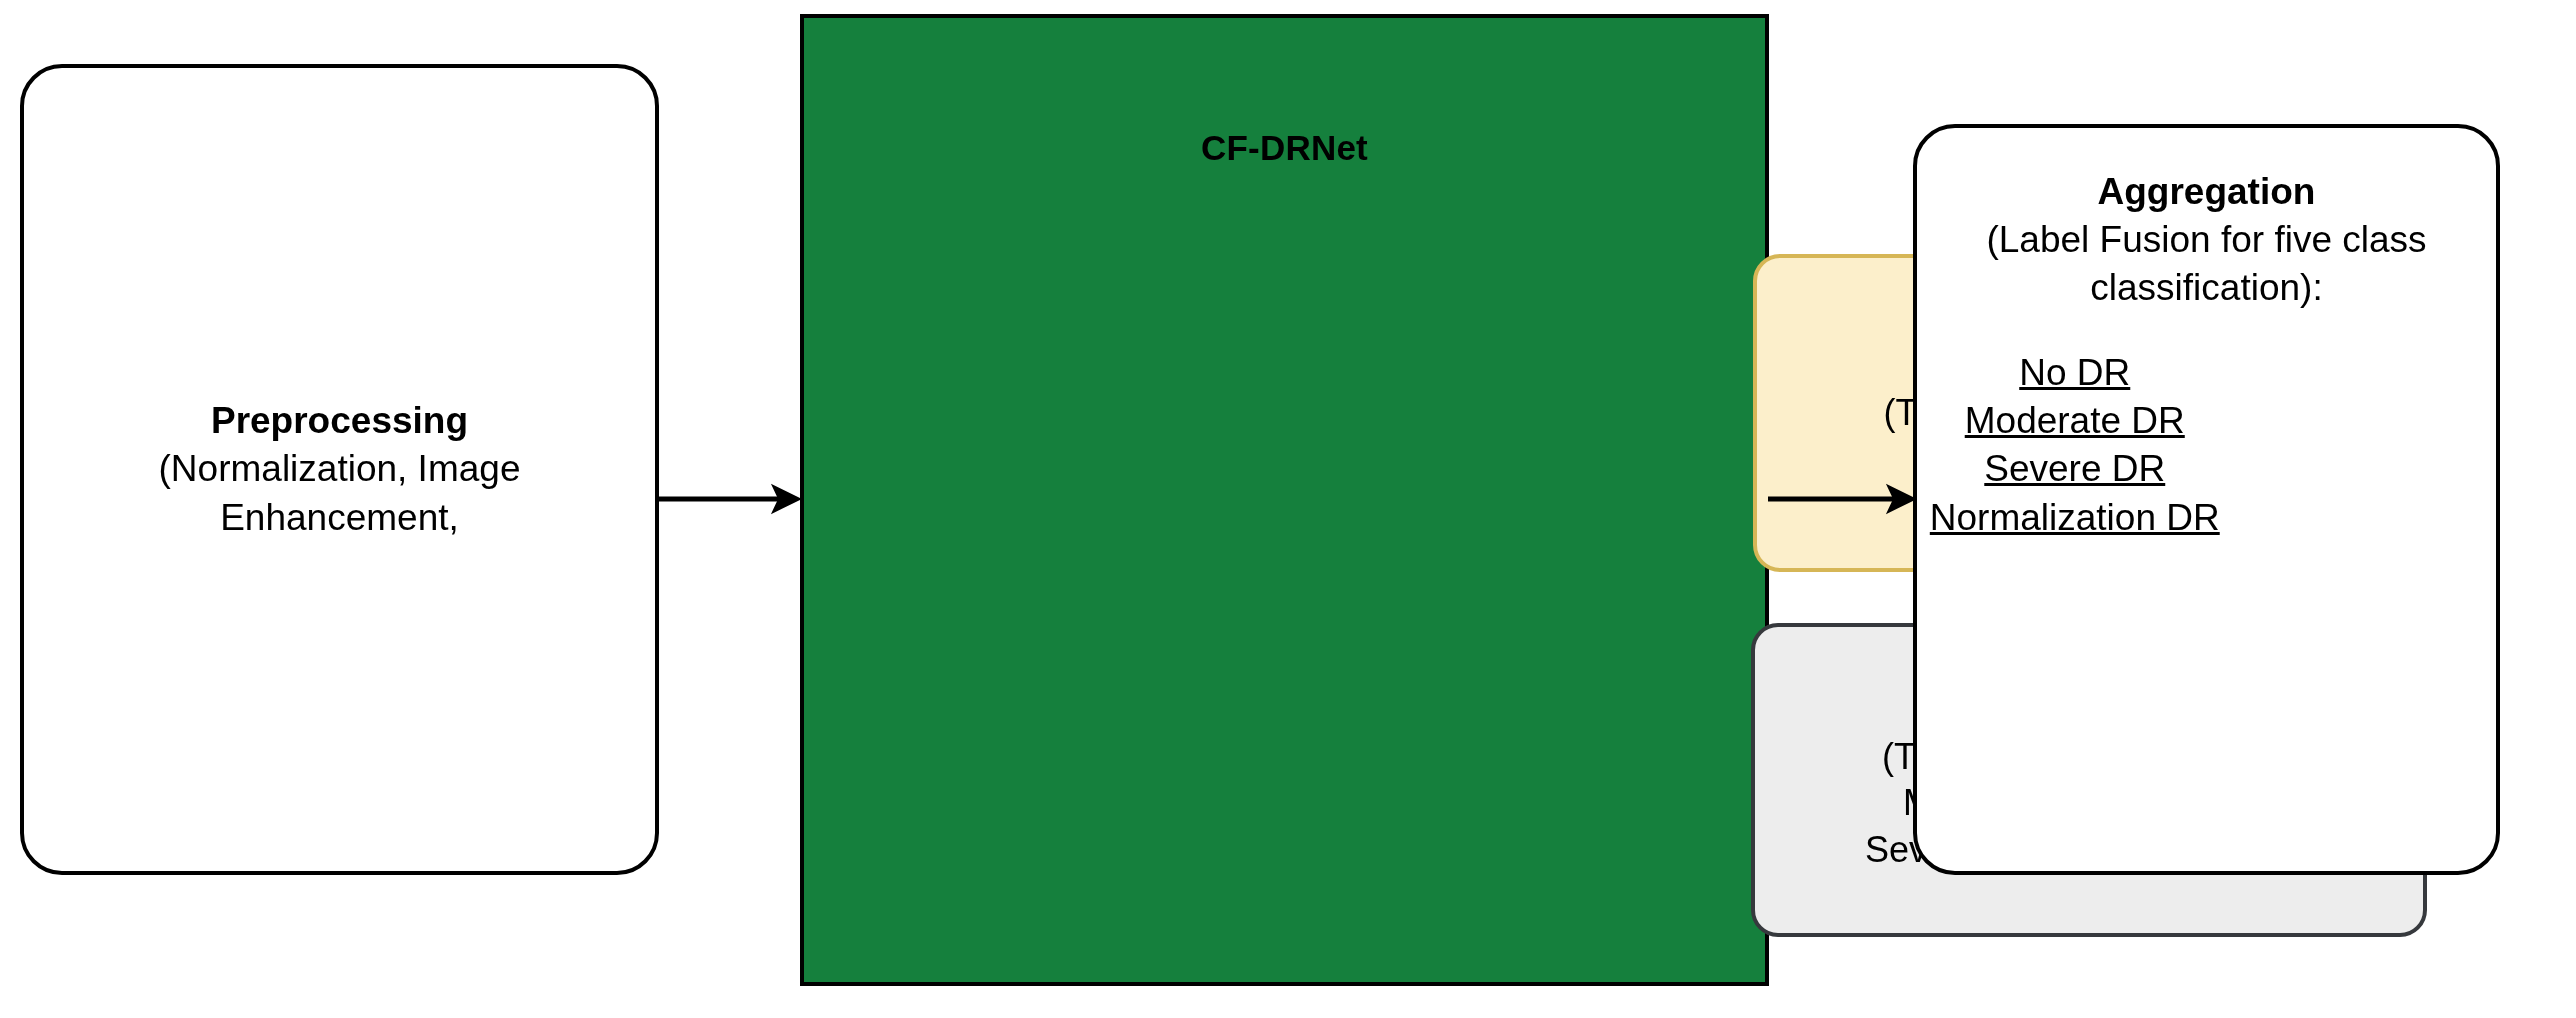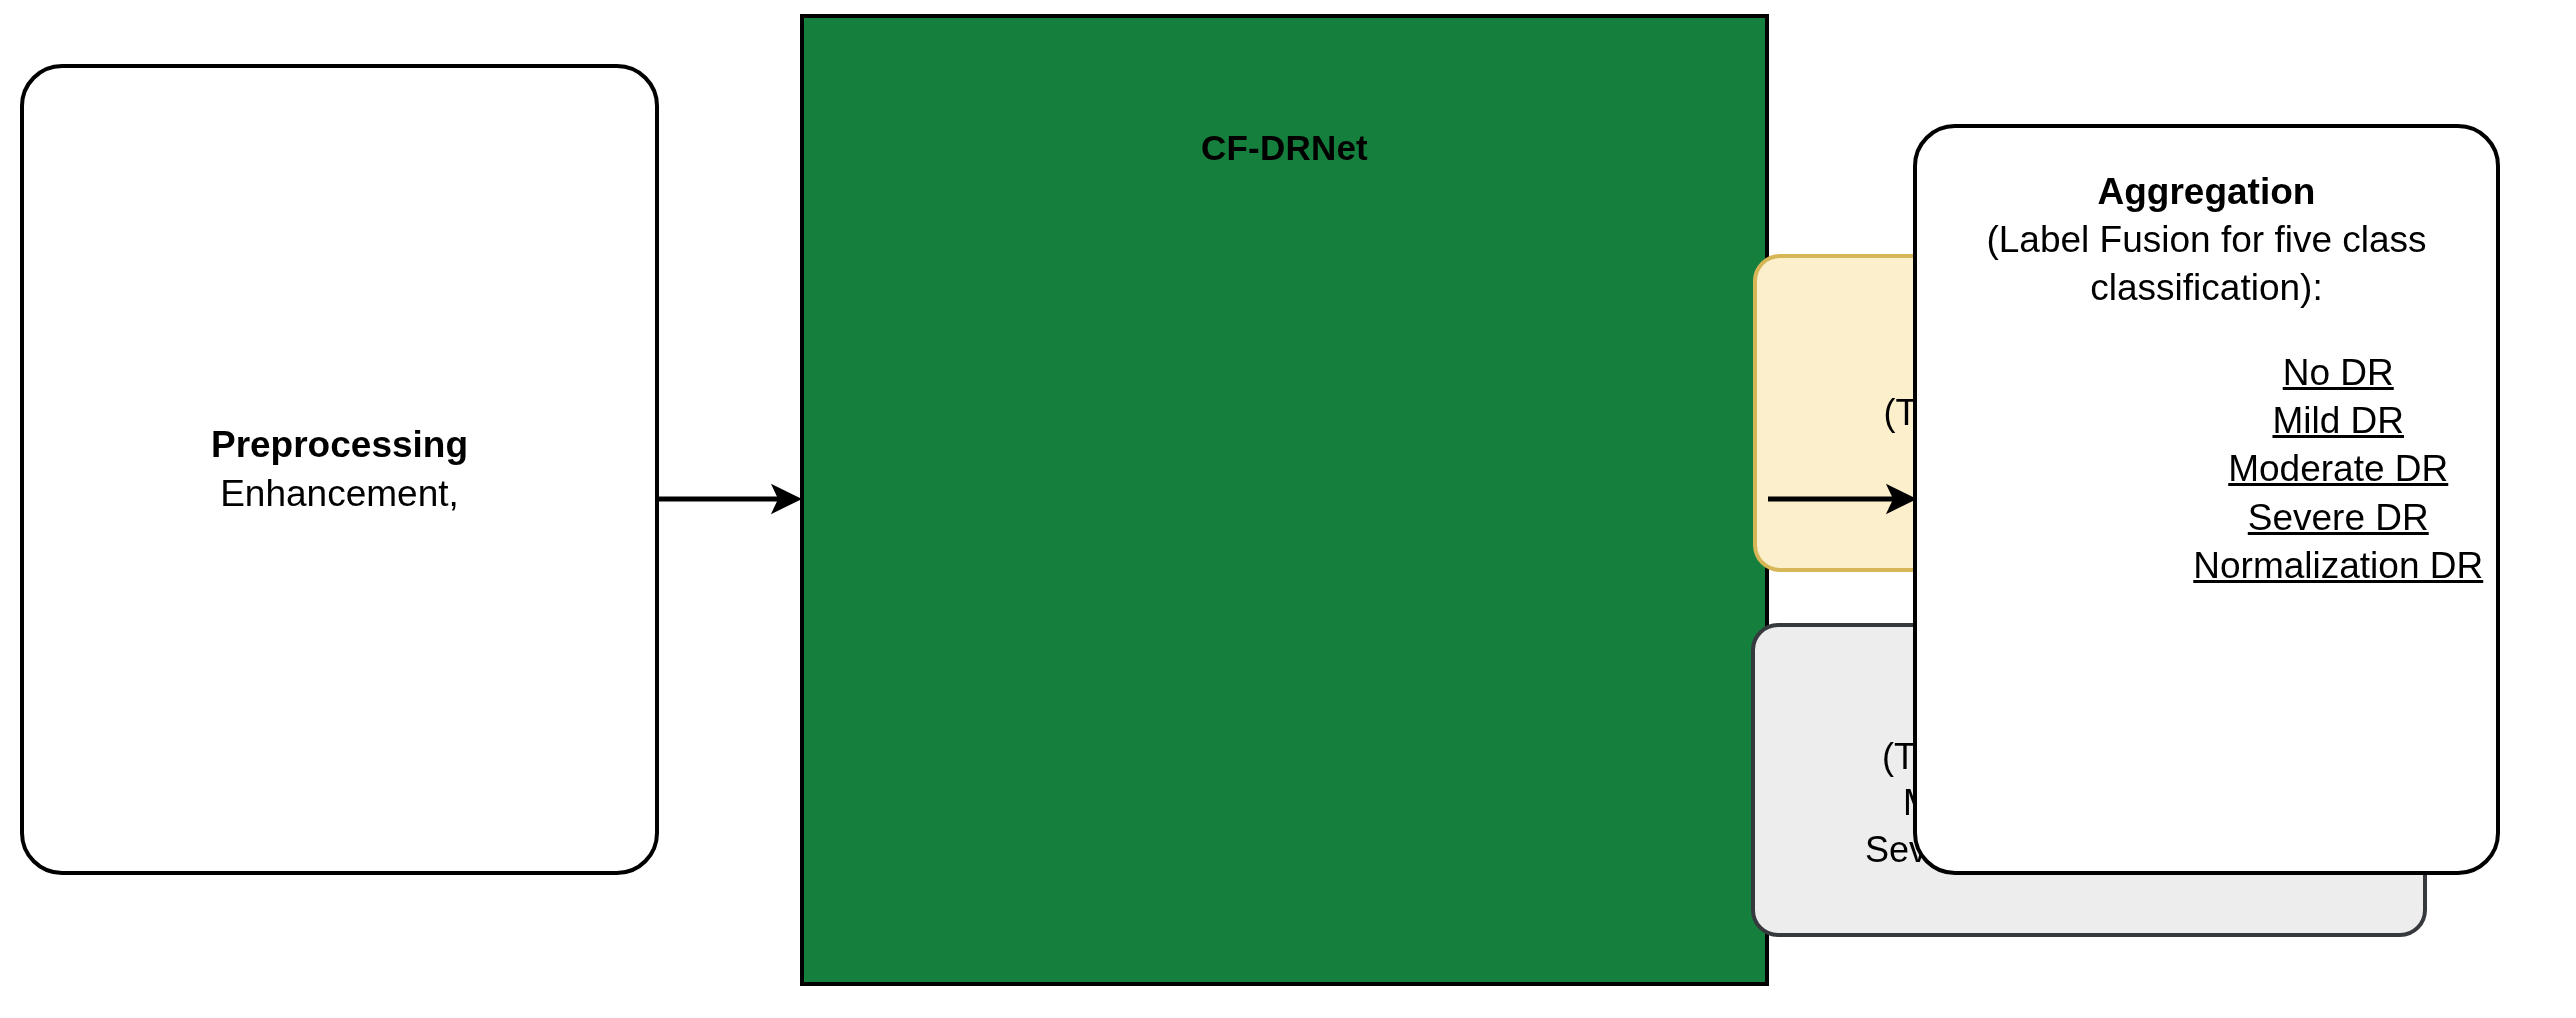--- a/index.html
+++ b/index.html
@@ -20,21 +20,21 @@
     background: #ffffff;
     overflow: hidden;
   }
 
   
   .node {
     position: absolute;
     box-sizing: border-box;
     display: flex;
     flex-direction: column;
-    align-items: flex-end;
+    align-items: flex-start;
     justify-content: center;
     text-align: center;
     color: #000000;
   }
 
   .node-text {
     display: block;
     width: 100%;
     line-height: 1.30;
   }
@@ -141,20 +141,21 @@
     width: 149px;
   }
 </style>
 </head>
 <body>
 
 <div id="diagram-canvas">
 
   <div class="node" id="preprocessing-node">
     <span class="node-text node-title">Preprocessing</span>
+    <span class="node-text">(Normalization, Image</span>
     <span class="node-text">Enhancement,</span>
   </div>
 
   <svg class="arrow" id="arrow-preprocessing-to-cfdrnet" viewBox="0 0 182 60">
     <line x1="0" y1="30" x2="160" y2="30" stroke="#000000" stroke-width="6"></line>
     <polygon points="182,30 143,11 152,30 143,49" fill="#000000"></polygon>
   </svg>
 
   <div id="cfdrnet-container">
 
@@ -179,21 +180,20 @@
     <line x1="0" y1="30" x2="165" y2="30" stroke="#000000" stroke-width="6"></line>
     <polygon points="187,30 148,11 157,30 148,49" fill="#000000"></polygon>
   </svg>
 
   <div class="node" id="aggregation-node">
     <span class="node-text node-title">Aggregation</span>
     <span class="node-text">(Label Fusion for five class</span>
     <span class="node-text">classification):</span>
     <div class="class-list">
       <span class="node-text">No DR</span>
-      <span class="node-text">Mild DR</span>
       <span class="node-text">Moderate DR</span>
       <span class="node-text">Severe DR</span>
       <span class="node-text">Normalization DR</span>
     </div>
   </div>
 
 </div>
 
 
 </body></html>

